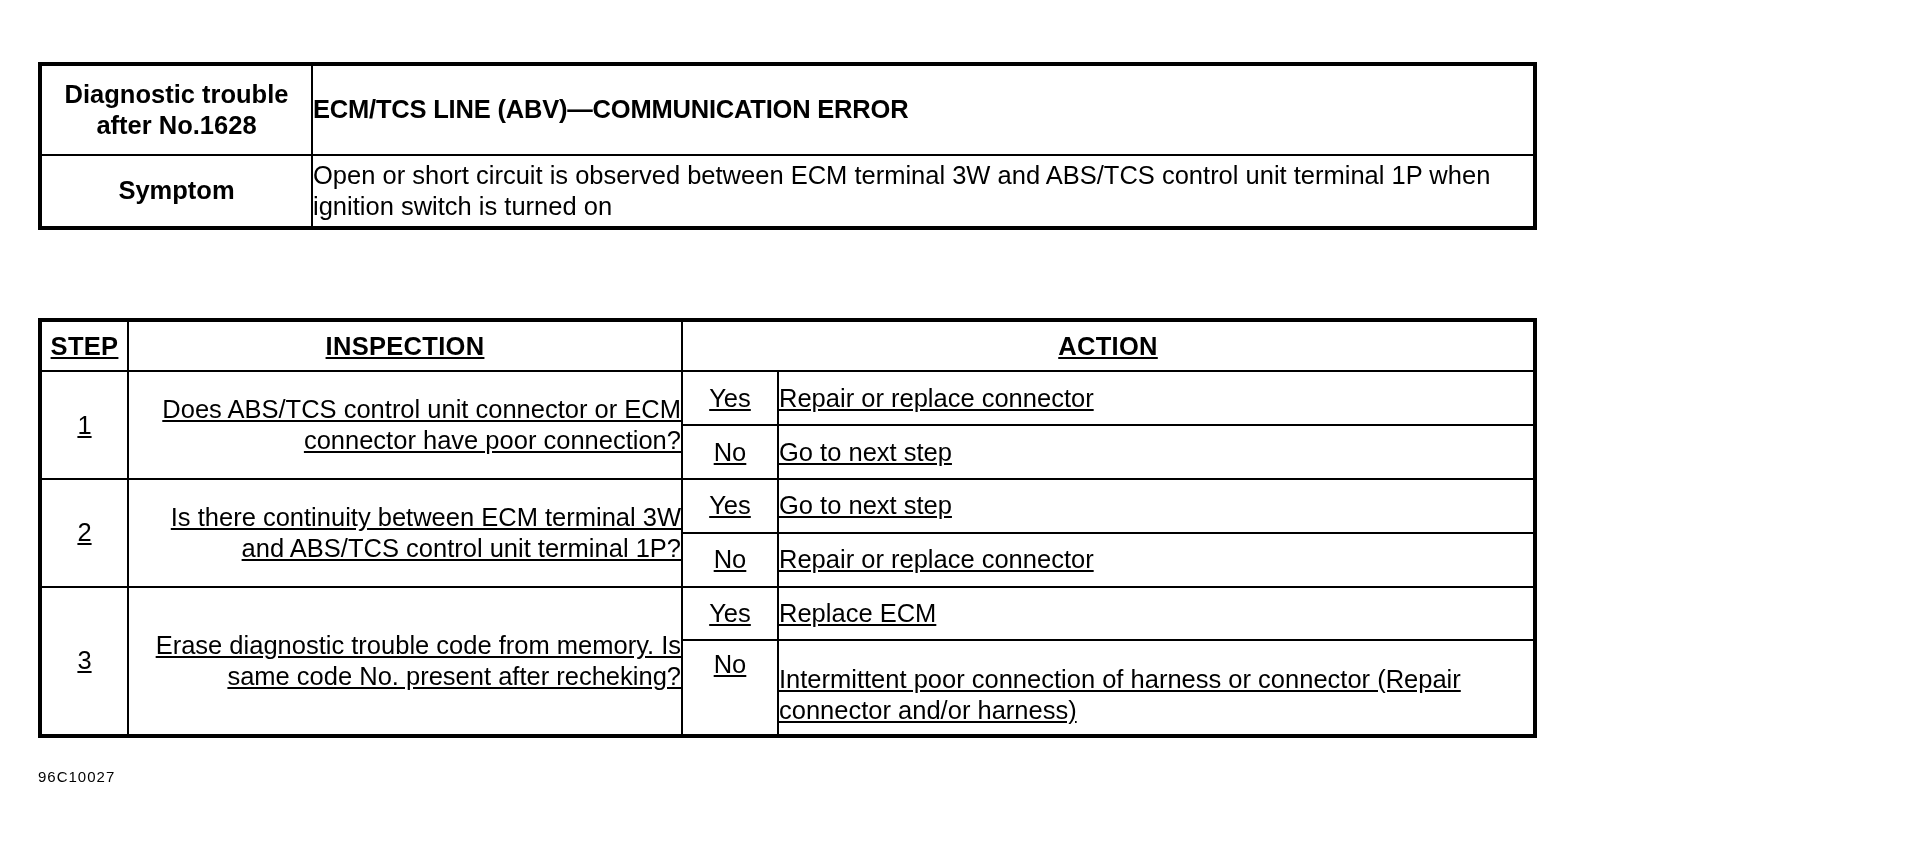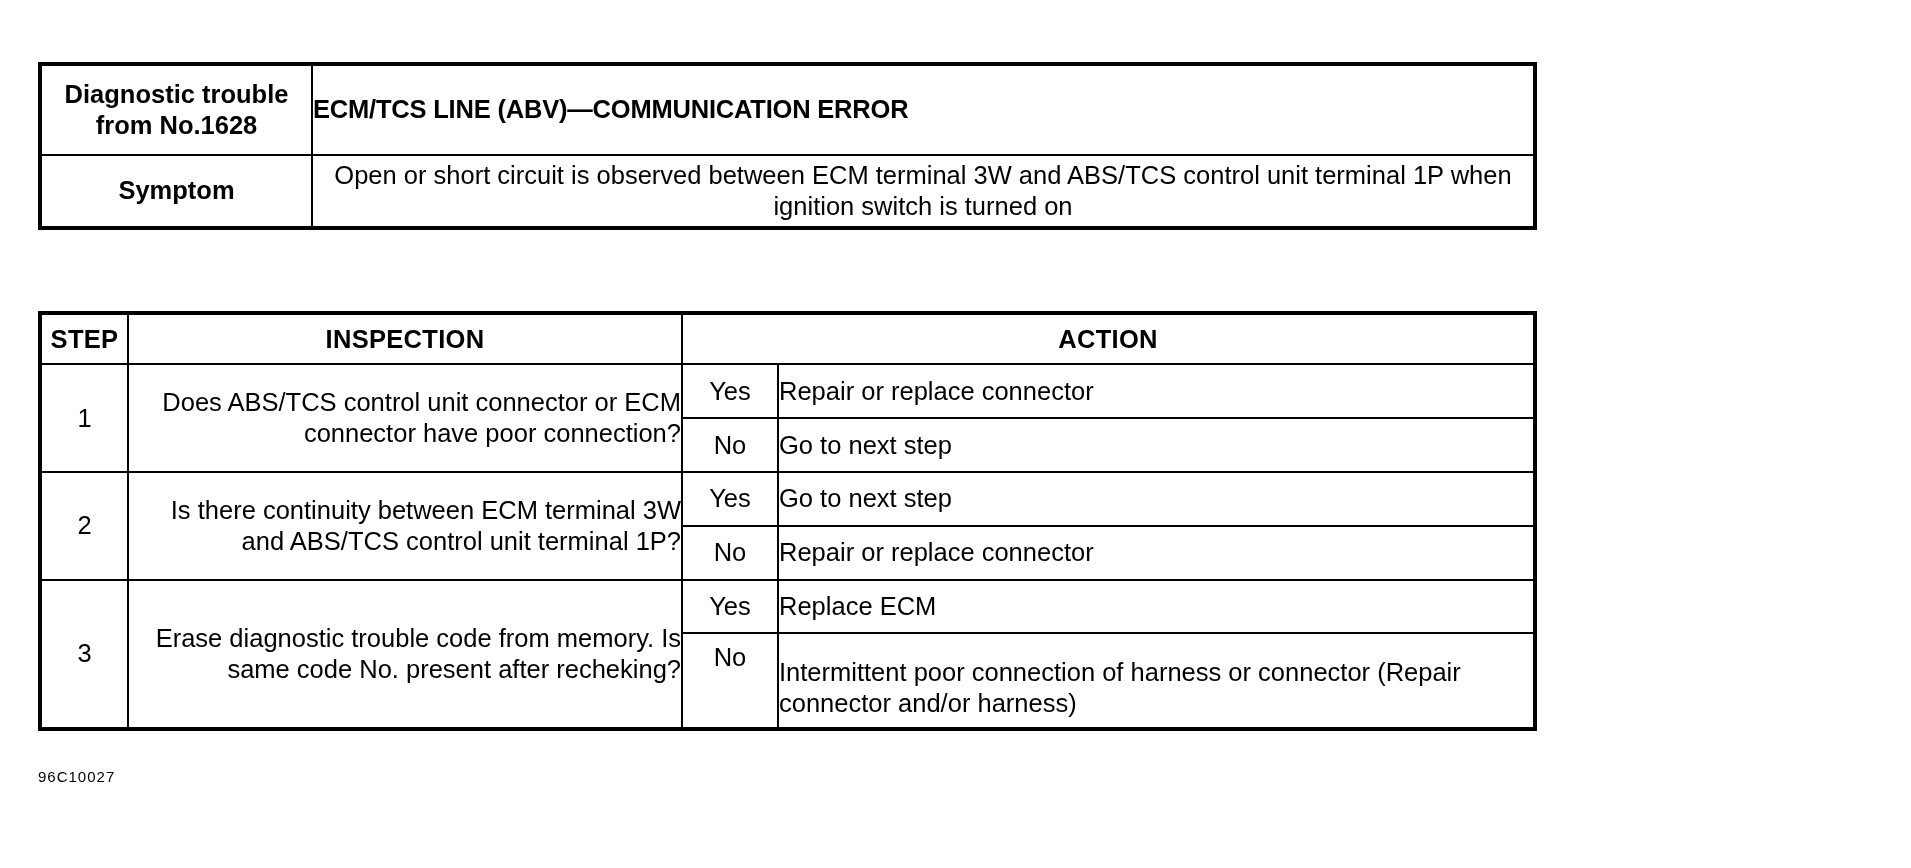--- a/index.html
+++ b/index.html
@@ -55,21 +55,20 @@
     padding: 14px 14px 14px 16px;
     vertical-align: top;
     font-size: 26.5px;
     letter-spacing: -0.2px;
   }
   .val-cell {
     padding: 8px 14px 9px 16px;
     vertical-align: middle;
     font-size: 25.5px;
     line-height: 1.28;
-    text-align: center;
   }
   .row-title td { height: 88px; }
   .row-symptom td { height: 70px; }
   .row-cause td { height: 44px; }
 
   .bullet-line {
     display: flex;
     align-items: flex-start;
   }
   .bullet-dot {
@@ -142,34 +141,34 @@
       <col style="width:272px">
       <col style="width:370px">
       <col style="width:96px">
       <col style="width:757px">
     </colgroup>
     <tbody>
 
       <tr class="row-title">
         <td class="lbl-cell">
           <div>Diagnostic trouble</div>
-          <div>from No.1628</div>
+          <div>after No.1628</div>
         </td>
         <td class="title-cell" colspan="3">ECM/TCS LINE (ABV)—COMMUNICATION ERROR</td>
       </tr>
 
       <tr class="row-symptom">
         <td class="lbl-cell">Symptom</td>
         <td class="val-cell" colspan="3">Open or short circuit is observed between ECM terminal 3W and ABS/TCS control unit terminal 1P when ignition switch is turned on</td>
       </tr>
 
     </tbody>
   </table>
 
-  <table class="dtc-table" style="top:311px; height:420px;">
+  <table class="dtc-table" style="top:318px; height:420px;text-decoration:underline;">
     <colgroup>
       <col style="width:88px">
       <col style="width:554px">
       <col style="width:96px">
       <col style="width:757px">
     </colgroup>
     <tbody>
 
       <tr>
         <td class="hdr-cell">STEP</td>

